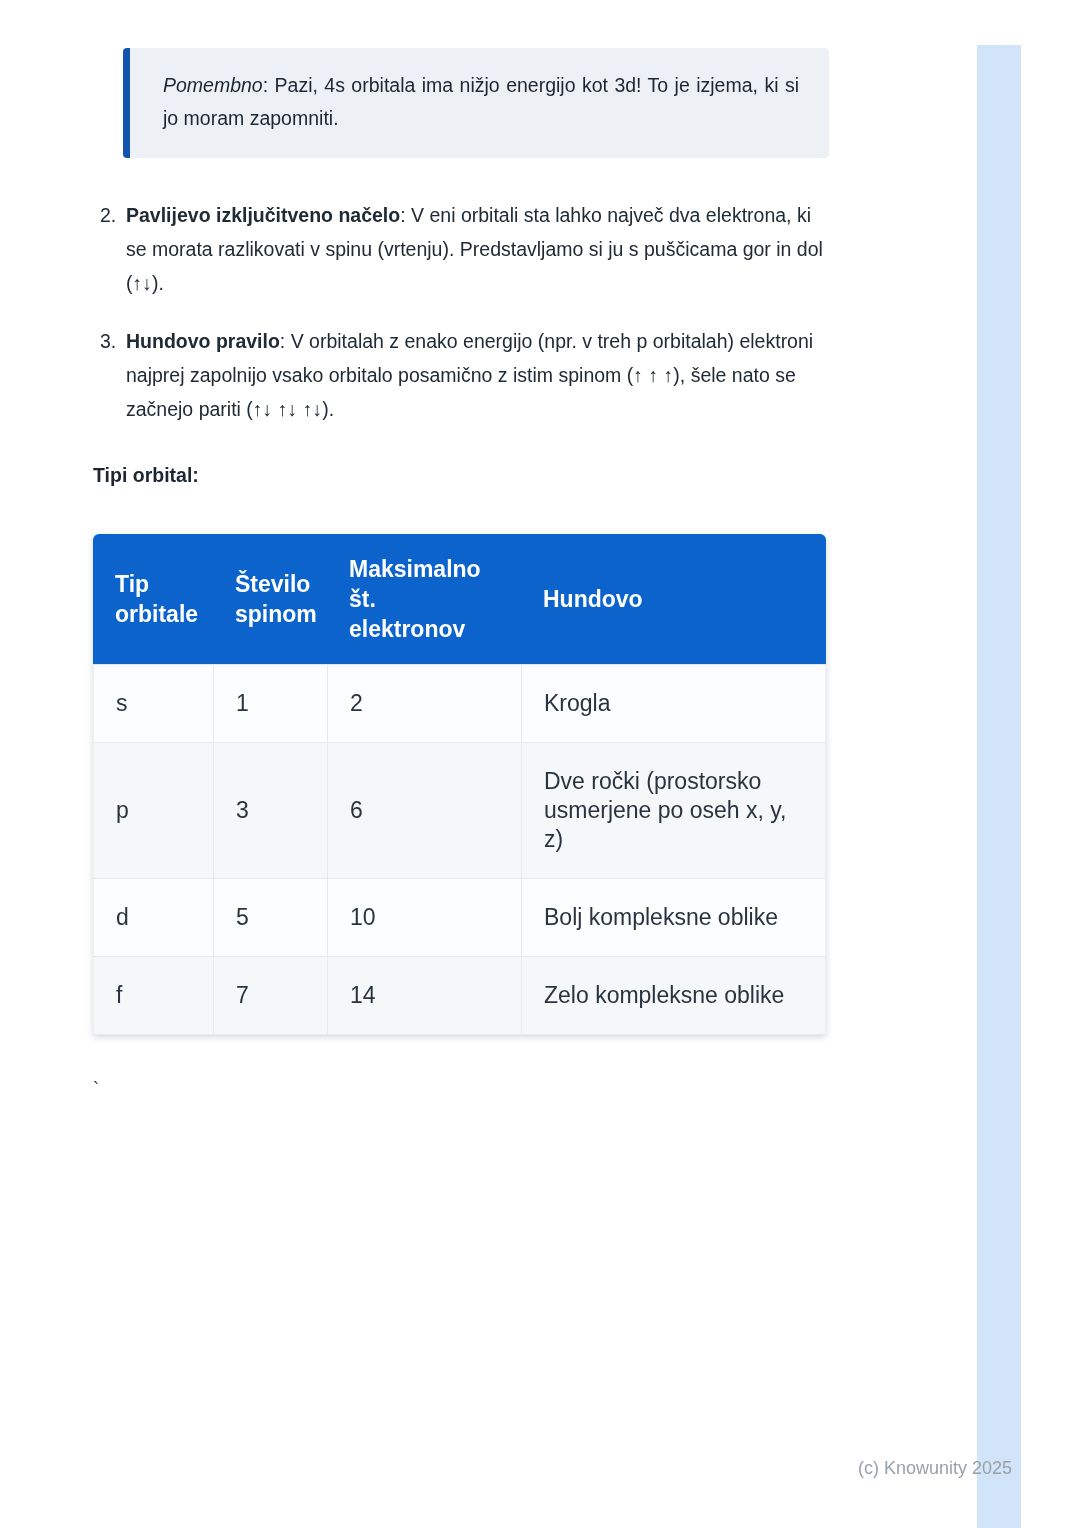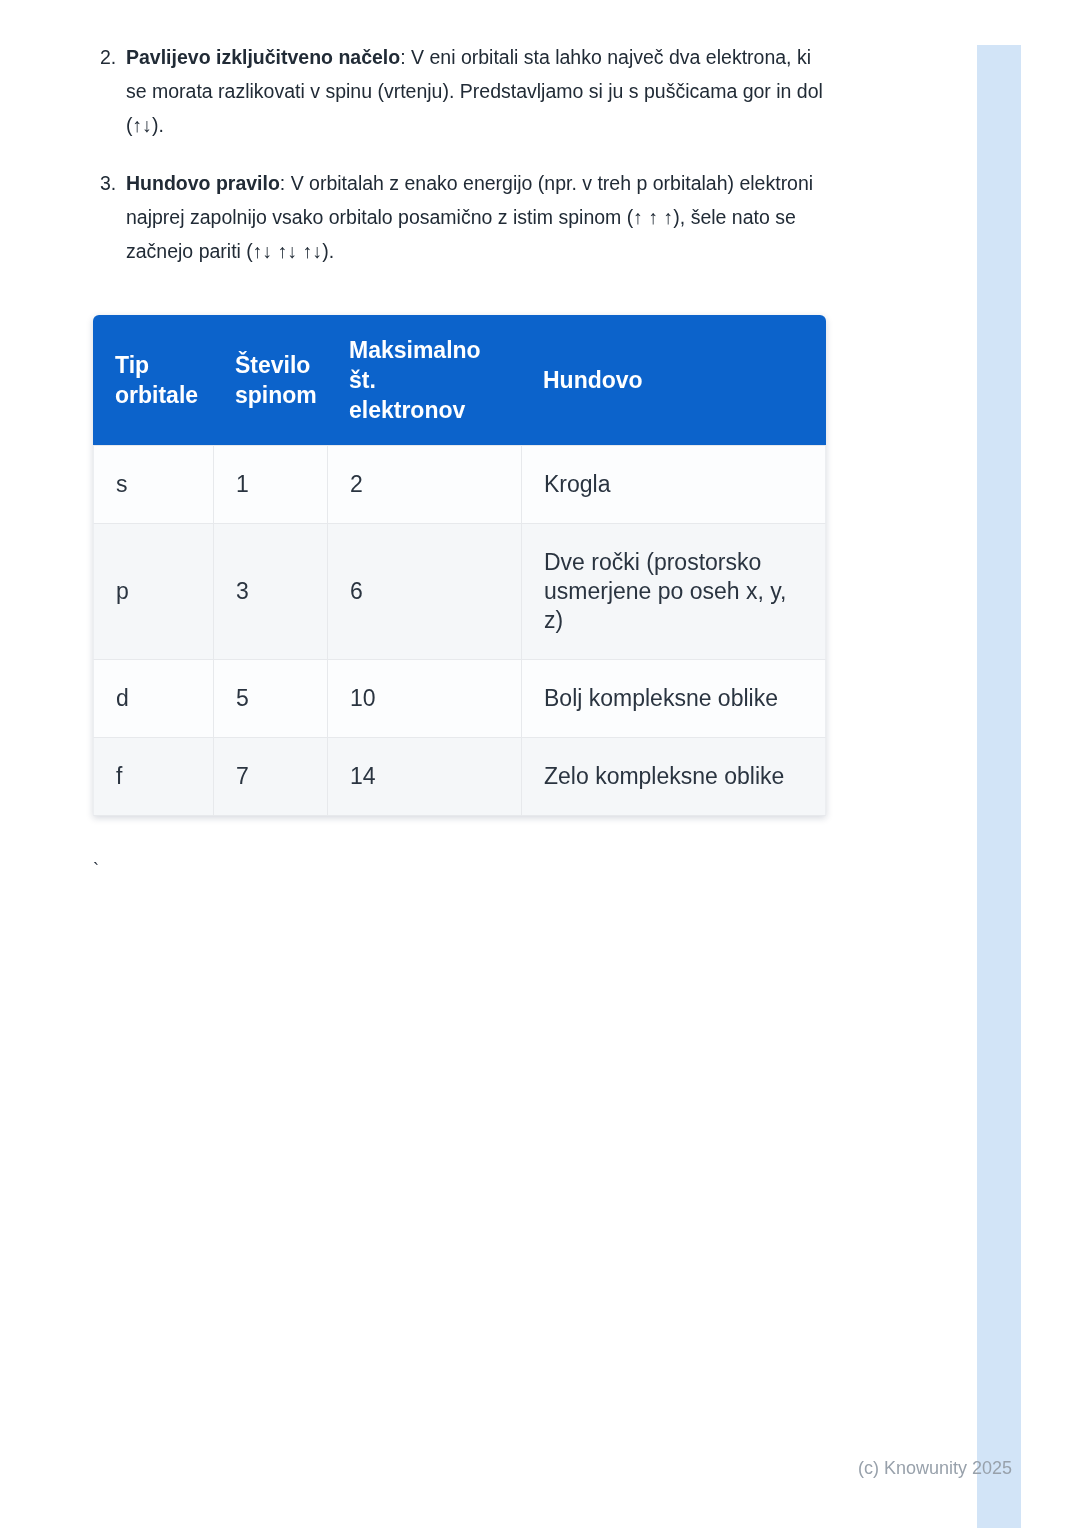--- a/index.html
+++ b/index.html
@@ -113,35 +113,39 @@
     z-index: 3;
   }
 </style>
 </head>
 <body>
 
 <div class="scroll-strip"></div>
 
 <div class="page">
 
+  <div class="callout">
+    <span class="em">Pomembno</span><span>: Pazi, 4s orbitala ima nižjo energijo kot 3d! To je izjema, ki si jo moram zapomniti.</span>
+  </div>
 
   <div class="list">
 
     <div class="list-item">
       <span class="num">2.</span>
       <span class="li-text"><span class="bold">Pavlijevo izključitveno načelo</span><span>: V eni orbitali sta lahko največ dva elektrona, ki se morata razlikovati v spinu (vrtenju). Predstavljamo si ju s puščicama gor in dol (↑↓).</span></span>
     </div>
 
     <div class="list-item">
       <span class="num">3.</span>
       <span class="li-text"><span class="bold">Hundovo pravilo</span><span>: V orbitalah z enako energijo (npr. v treh p orbitalah) elektroni najprej zapolnijo vsako orbitalo posamično z istim spinom (↑ ↑ ↑), šele nato se začnejo pariti (↑↓ ↑↓ ↑↓).</span></span>
     </div>
 
   </div>
 
+  <div class="section-heading">Tipi orbital:</div>
 
   <table class="orbital-table">
     <thead>
       <tr>
         <th class="col-0">Tip orbitale</th>
         <th class="col-1">Število spinom</th>
         <th class="col-2">Maksimalno št. elektronov</th>
         <th class="col-3">Hundovo</th>
       </tr>
     </thead>

